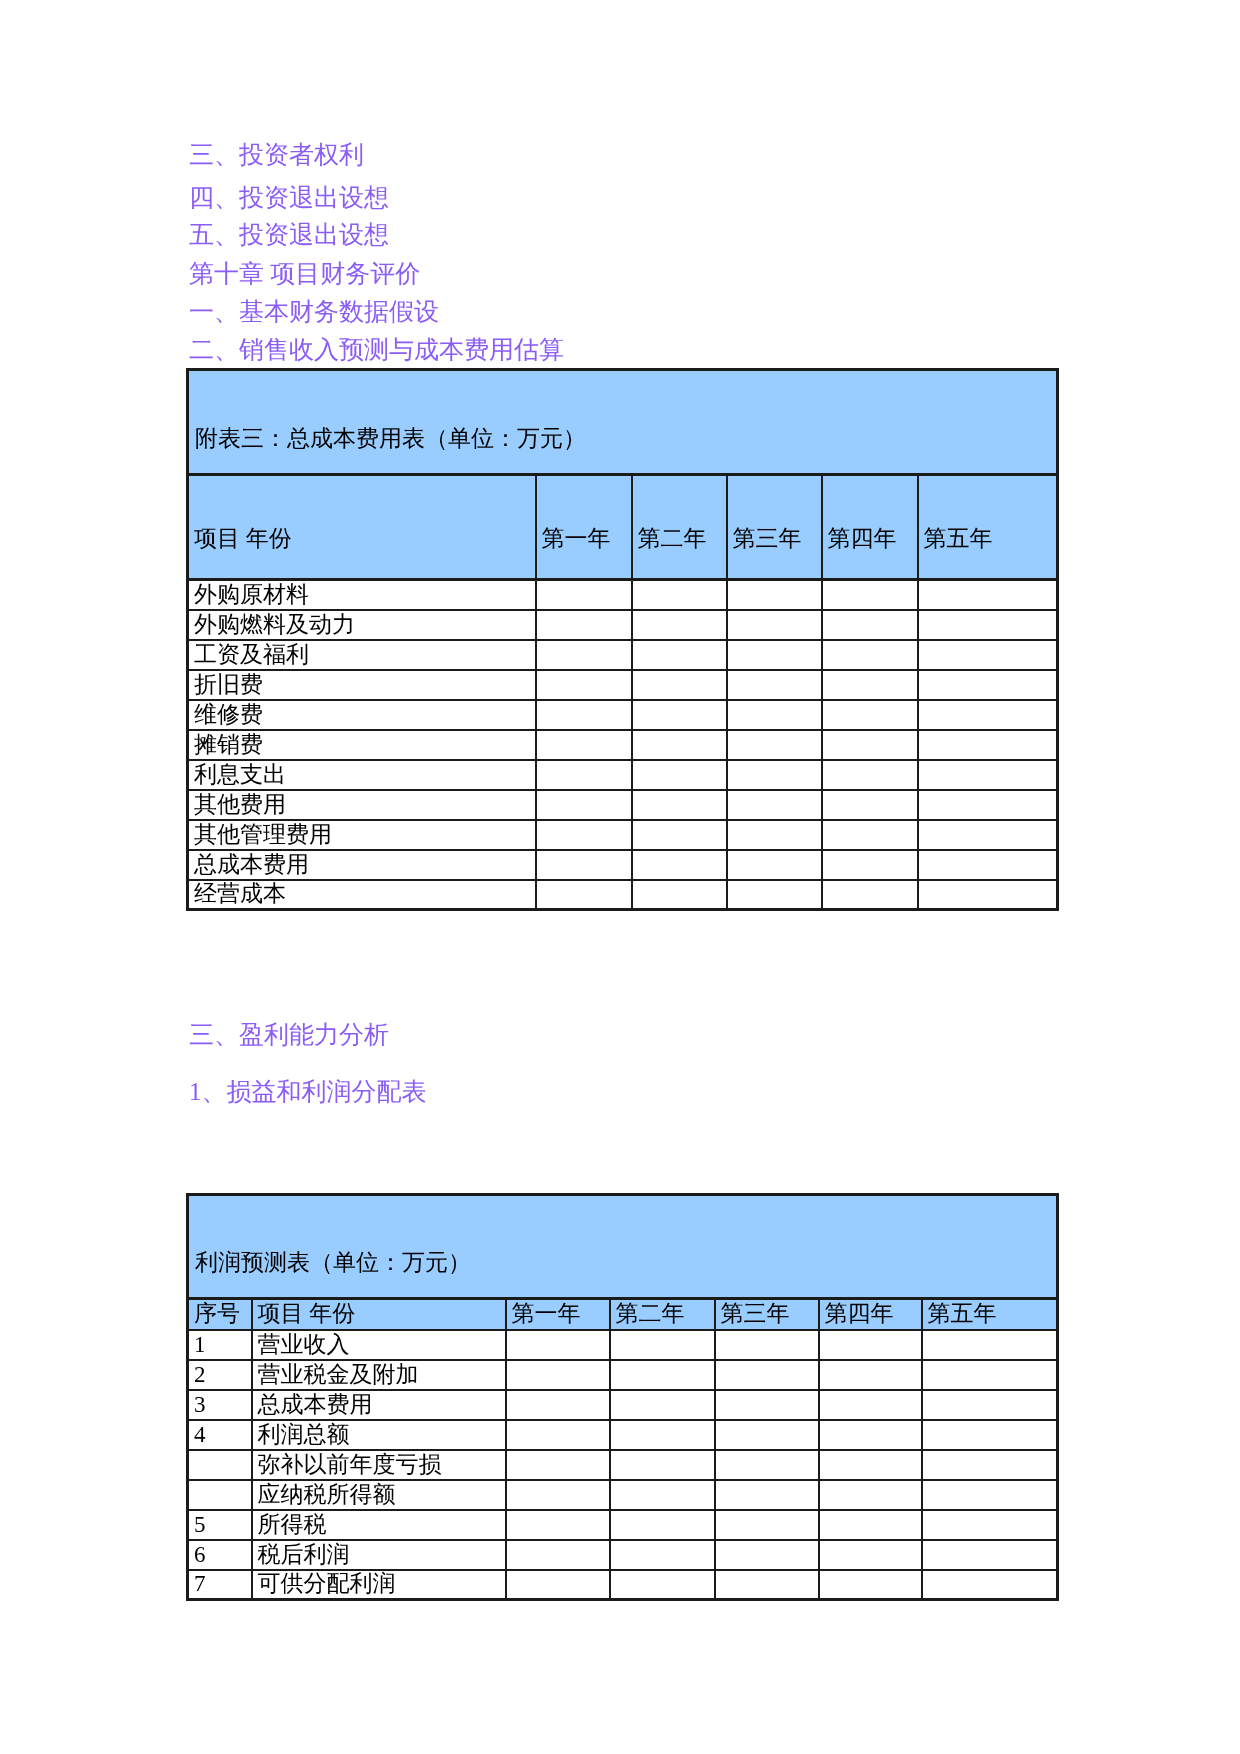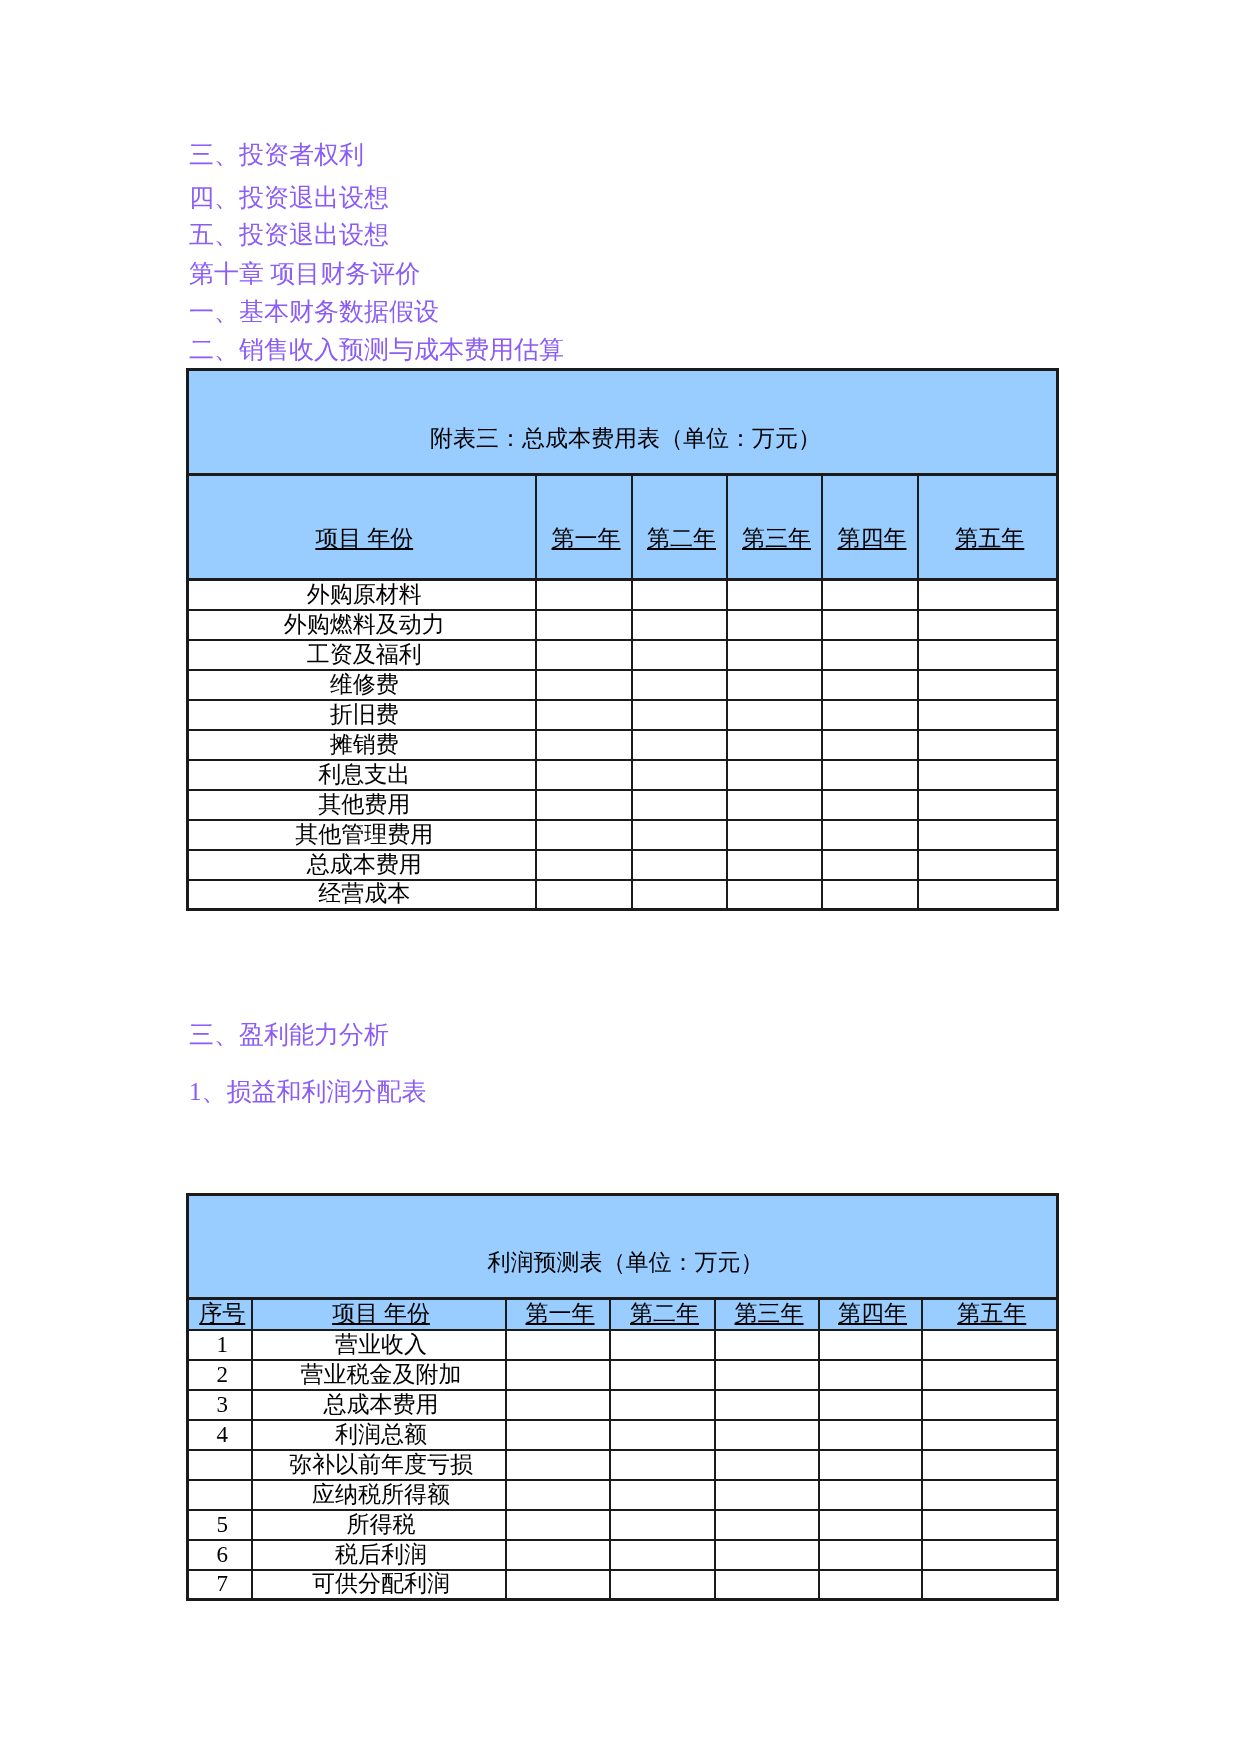--- a/index.html
+++ b/index.html
@@ -19,40 +19,39 @@
   }
   .p1{top:141px}.p2{top:184px}.p3{top:221px}.p4{top:260px}.p5{top:298px}.p6{top:336px}
   .p7{top:1021px}.p8{top:1078px}
 
   
   .doc-table{
     position:absolute; left:186px; width:870px;
     border-collapse:collapse; table-layout:fixed;
     background:#ffffff;
     border:3px solid #1b1b1b;
-    text-align:center;
   }
   .doc-table td{
     border:2px solid #1b1b1b;
     overflow:hidden; white-space:nowrap;
     font-size:23px; line-height:26px;
   }
   .t1{top:368px}
   .t2{top:1193px}
 
   .title-cell{
     background:#99ccff;
     vertical-align:bottom;
     padding:0 0 21px 6px;
     border-bottom-width:3px !important;
   }
   .t1 .title-cell{height:105px}
   .t2 .title-cell{height:104px}
 
-  .head-cell{ background:#99ccff;text-decoration:underline; }
+  .head-cell{ background:#99ccff; }
   .t1 .head-cell{
     height:105px; vertical-align:bottom;
     padding:0 0 26px 5px;
     border-bottom-width:3px !important;
   }
   .t2 .head-cell{
     height:31px; vertical-align:bottom;
     padding:0 0 2px 5px;
     margin-top:12px;
   }
@@ -110,29 +109,29 @@
         </tr>
         <tr class="body-row">
           <td class="cell lbl">工资及福利</td>
           <td class="cell val"></td>
           <td class="cell val"></td>
           <td class="cell val"></td>
           <td class="cell val"></td>
           <td class="cell val"></td>
         </tr>
         <tr class="body-row">
+          <td class="cell lbl">折旧费</td>
+          <td class="cell val"></td>
+          <td class="cell val"></td>
+          <td class="cell val"></td>
+          <td class="cell val"></td>
+          <td class="cell val"></td>
+        </tr>
+        <tr class="body-row">
           <td class="cell lbl">维修费</td>
-          <td class="cell val"></td>
-          <td class="cell val"></td>
-          <td class="cell val"></td>
-          <td class="cell val"></td>
-          <td class="cell val"></td>
-        </tr>
-        <tr class="body-row">
-          <td class="cell lbl">折旧费</td>
           <td class="cell val"></td>
           <td class="cell val"></td>
           <td class="cell val"></td>
           <td class="cell val"></td>
           <td class="cell val"></td>
         </tr>
         <tr class="body-row">
           <td class="cell lbl">摊销费</td>
           <td class="cell val"></td>
           <td class="cell val"></td>

